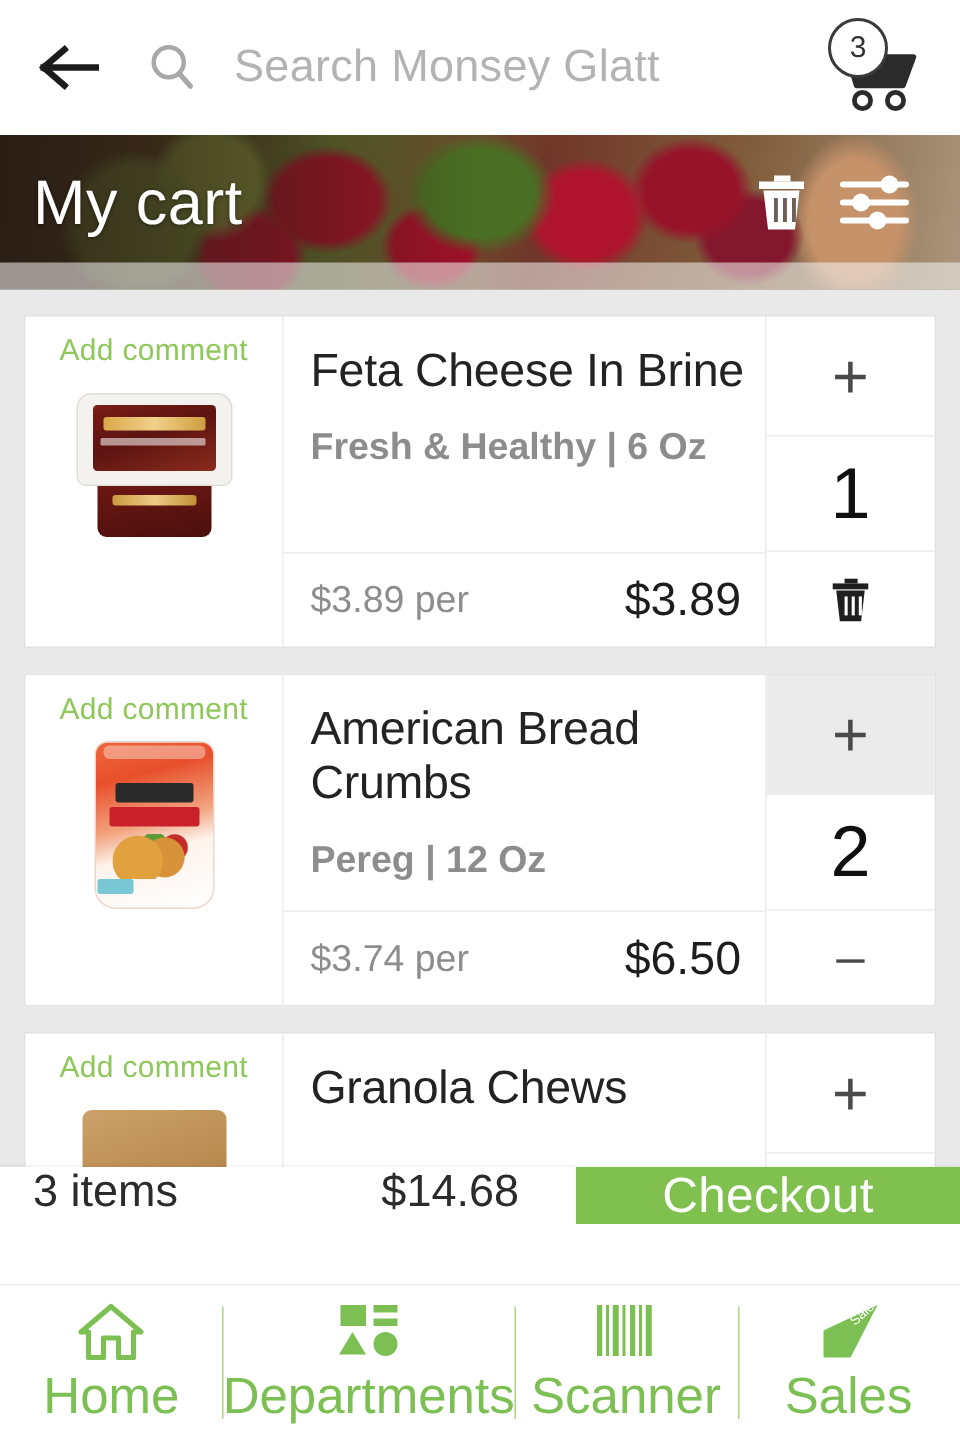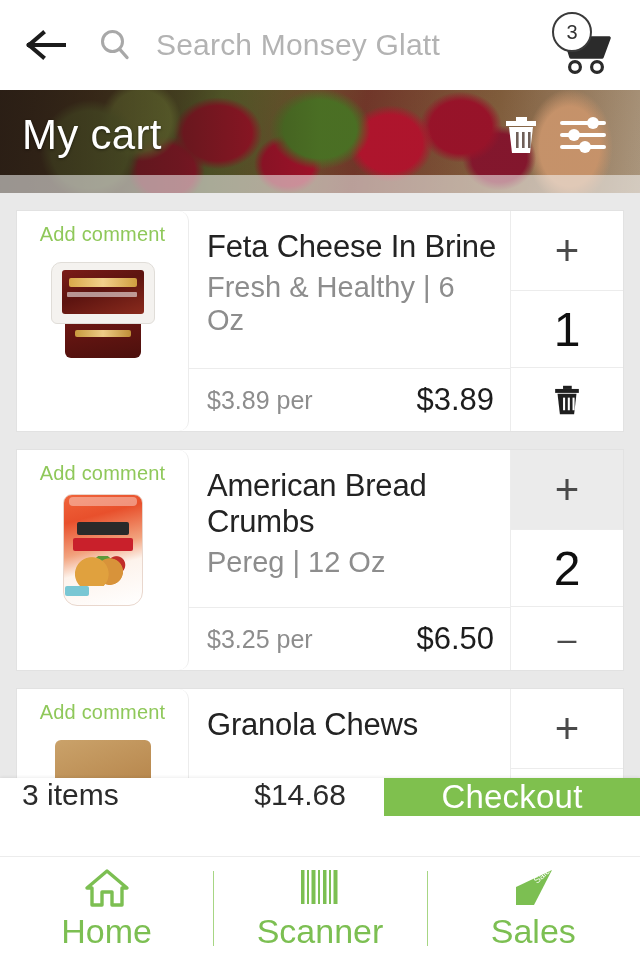--- a/index.html
+++ b/index.html
@@ -125,21 +125,20 @@
     min-height:222px;
   }
 
   
   .col-media {
     width:172px;
     flex:0 0 auto;
     border-right:1px solid #ececec;
     display:flex; flex-direction:column; align-items:center;
     padding-top:12px;
-    border-radius:10px;
   }
   .add-comment {
     color:#8fc85a;
     font-size:20px;
     letter-spacing:0.2px;
     margin-bottom:6px;
   }
   .prod-img { width:120px; height:118px; position:relative; }
 
   
@@ -219,24 +218,24 @@
   }
   .detail-top { flex:1 1 auto; padding:18px 14px 10px 18px; }
   .prod-name {
     font-size:31px;
     color:#232323;
     line-height:1.16;
     font-weight:400;
     letter-spacing:-0.2px;
   }
   .prod-sub {
-    font-size:29px;
+    font-size:25px;
     color:#8d8d8d;
-    margin-top:6px;
-    font-weight:400;
+    margin-top:19px;
+    font-weight:700;
   }
   .detail-bottom {
     border-top:1px solid #ececec;
     height:63px;
     display:flex; align-items:center; justify-content:space-between;
     padding:0 16px 0 18px;
   }
   .per-price { font-size:25px; color:#8d8d8d; font-weight:300; }
   .tot-price { font-size:31px; color:#1d1d1d; }
 
@@ -420,21 +419,21 @@
             <div class="pouch-tab"></div>
         </div>
       </div>
     </div>
     <div class="col-detail">
       <div class="detail-top">
         <div class="prod-name">American Bread Crumbs</div>
         <div class="prod-sub">Pereg | 12 Oz</div>
       </div>
       <div class="detail-bottom">
-        <div class="per-price">$3.25 per</div>
+        <div class="per-price">$3.74 per</div>
         <div class="tot-price">$6.50</div>
       </div>
     </div>
     <div class="col-qty">
       <div class="qty-plus active">+</div>
       <div class="qty-num">2</div>
       <div class="qty-minus">–</div>
     </div>
   </div>
 
@@ -475,20 +474,32 @@
 
   <div class="nav-item">
     <div class="nav-ico">
       <svg width="46" height="40" viewBox="0 0 46 40">
         <path d="M23 4 L43 21 L38 21 L38 38 L28 38 L28 25 L18 25 L18 38 L8 38 L8 21 L3 21 Z" fill="none" stroke="#7cbf52" stroke-width="3.4" stroke-linejoin="round"></path>
       </svg>
     </div>
     <div class="nav-label">Home</div>
   </div>
 
+  <div class="nav-item">
+    <div class="nav-ico">
+      <svg width="44" height="40" viewBox="0 0 44 40">
+        <rect x="3" y="3" width="17" height="14" fill="#7cbf52"></rect>
+        <rect x="25" y="3" width="16" height="5" fill="#7cbf52"></rect>
+        <rect x="25" y="12" width="16" height="5" fill="#7cbf52"></rect>
+        <path d="M11 21 L20 36 L2 36 Z" fill="#7cbf52"></path>
+        <circle cx="33" cy="29" r="8" fill="#7cbf52"></circle>
+      </svg>
+    </div>
+    <div class="nav-label">Departments</div>
+  </div>
 
   <div class="nav-item">
     <div class="nav-ico">
       <svg width="44" height="40" viewBox="0 0 44 40">
         <g fill="#7cbf52">
           <rect x="3" y="3" width="3.5" height="34"></rect>
           <rect x="9" y="3" width="2" height="34"></rect>
           <rect x="13.5" y="3" width="4" height="34"></rect>
           <rect x="20" y="3" width="2" height="34"></rect>
           <rect x="25" y="3" width="3.5" height="34"></rect>

